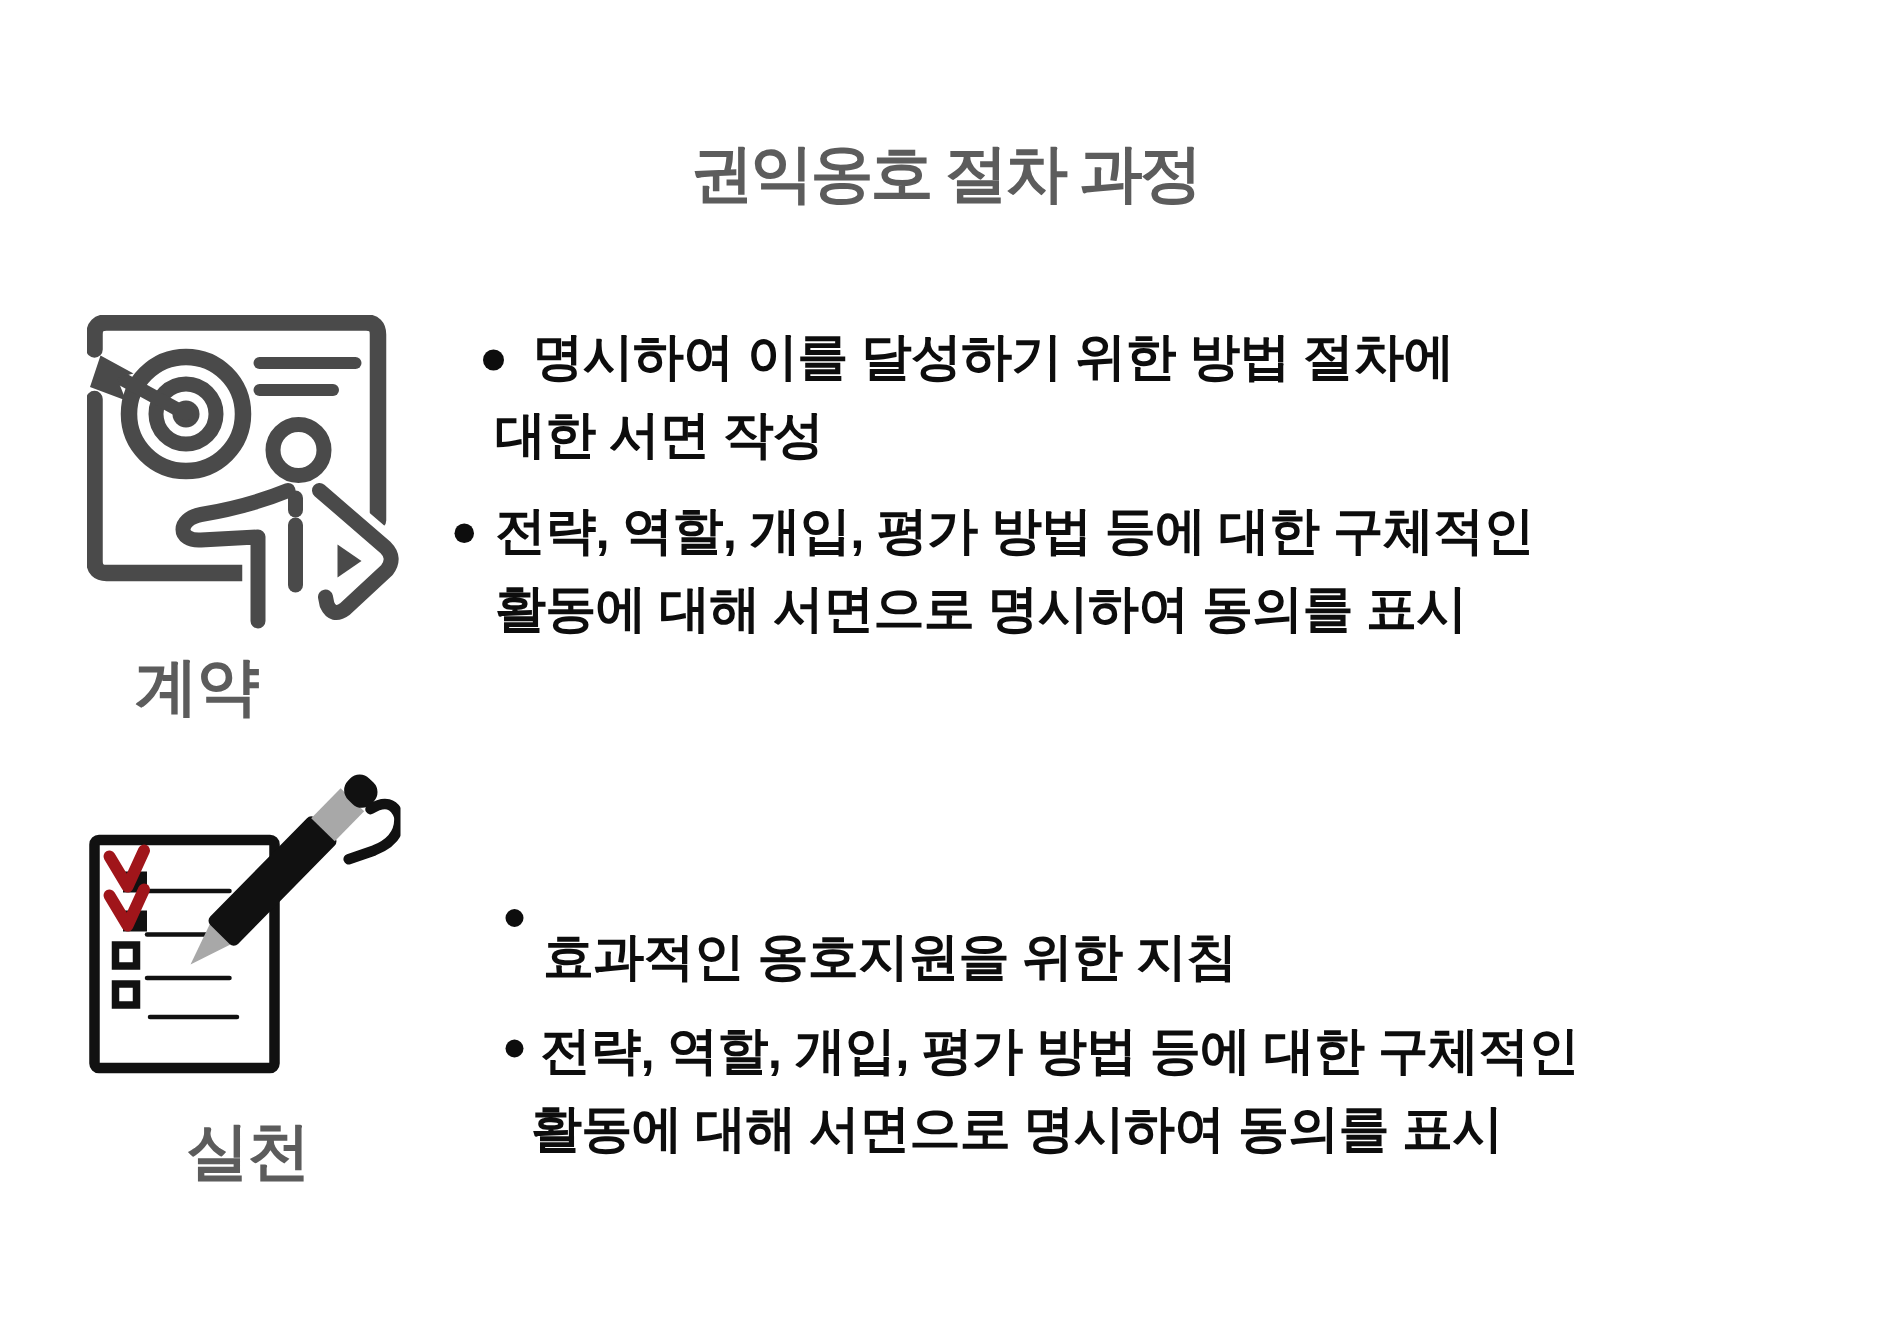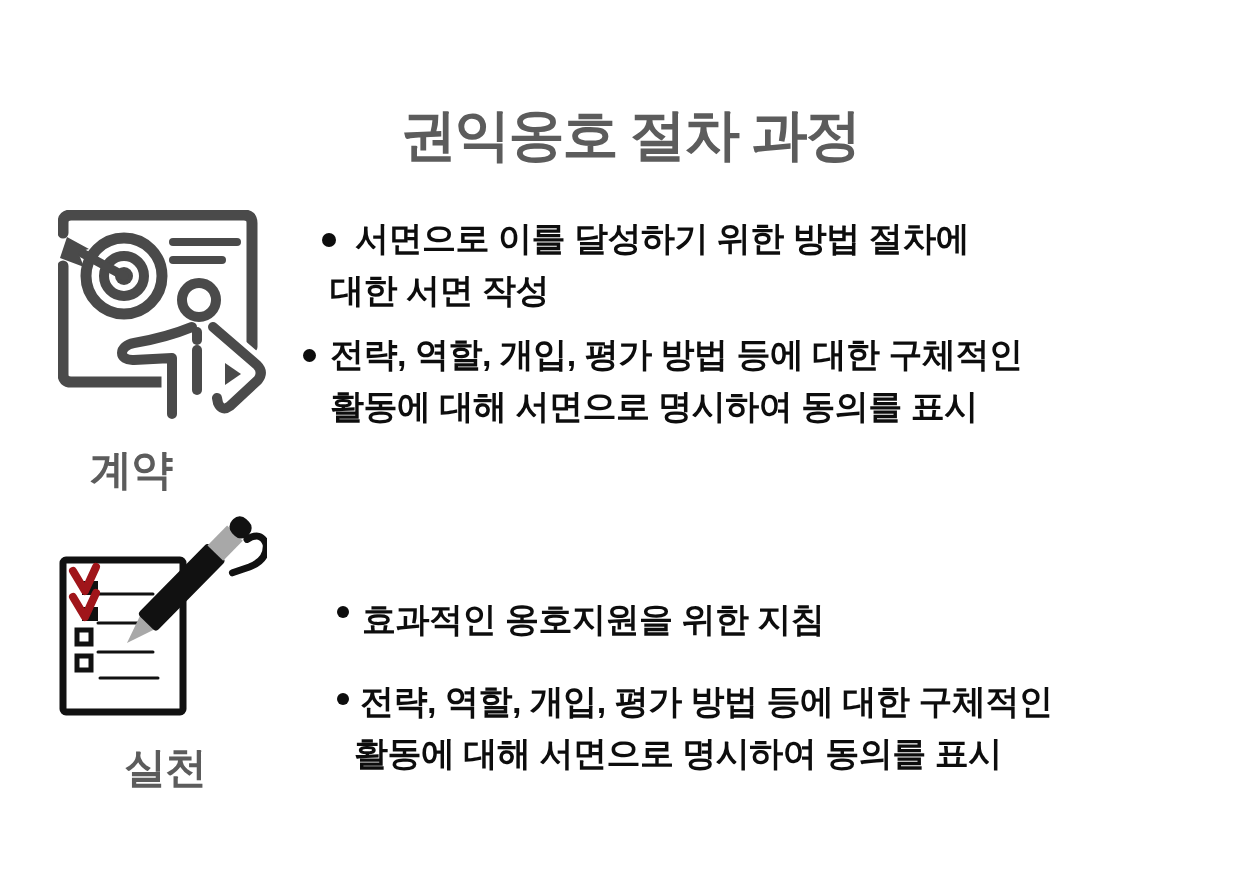--- a/index.html
+++ b/index.html
@@ -9,40 +9,40 @@
     font-family: "Liberation Sans", sans-serif;
     position: relative;
     overflow: hidden;
   }
   .slide { position: absolute; inset: 0; }
 
   .title {
     position: absolute;
     left: 0; right: 0; top: 60px;
     text-align: center;
-    font-size: 56px;
+    font-size: 42px;
     font-weight: 800;
     letter-spacing: -2px;
     color: #5c5c5c;
   }
 
   .icon-wrap { position: absolute; }
   #icon1 { left: 58px; top: 210px; }
   #icon2 { left: 52px; top: 503px; }
 
   .icon-label {
     position: absolute;
     width: 150px;
     text-align: center;
     font-size: 42px;
     font-weight: 800;
     letter-spacing: -1px;
     color: #5c5c5c;
   }
-  #label1 { left: 56px; top: 430px; margin-top: 12px; }
+  #label1 { left: 56px; top: 430px; }
   #label2 { left: 56px; top: 740px; text-align: right; }
 
   .bullet-text {
     position: absolute;
     margin: 0;
     font-size: 34px;
     line-height: 52px;
     font-weight: 700;
     letter-spacing: -0.5px;
     color: #0d0d0d;
@@ -54,21 +54,21 @@
     background: #0d0d0d;
   }
 
   #dot1 { left: 322px; top: 233px; width: 14px; height: 14px; }
   #b1   { left: 330px; top: 212px; width: 870px; text-indent: 25px; }
 
   #dot2 { left: 303px; top: 349px; width: 13px; height: 13px; }
   #b2   { left: 330px; top: 328px; width: 890px; }
 
   #dot3 { left: 337px; top: 606px; width: 12px; height: 12px; }
-  #b3   { left: 362px; top: 593px; width: 870px; }
+  #b3   { left: 362px; top: 612px; width: 870px; }
 
   #dot4 { left: 337px; top: 693px; width: 12px; height: 12px; }
   #b4   { left: 354px; top: 675px; width: 900px; text-indent: 6px; }
 </style>
 </head>
 <body>
 
 <div class="slide">
 
   <h1 class="title">권익옹호 절차 과정</h1>
@@ -108,21 +108,21 @@
         <line x1="139" y1="140" x2="139" y2="180"></line>
         <path d="M134,117 C112,126 88,131 76,133 C60,136 60,151 76,150 L114,148 L114,204"></path>
         <path d="M155,117 L199,155 Q206,162 200,170 L172,196 Q164,202 160,193 L159,188"></path>
       </g>
       <path d="M167,153 L167,175 L183,164 Z" fill="#4a4a4a"></path>
     </svg>
   </div>
   <div class="icon-label" id="label1">계약</div>
 
   <span class="dot" id="dot1"></span>
-  <p class="bullet-text" id="b1">서면으로 이를 달성하기 위한 방법 절차에
+  <p class="bullet-text" id="b1">명시하여 이를 달성하기 위한 방법 절차에
 대한 서면 작성</p>
 
   <span class="dot" id="dot2"></span>
   <p class="bullet-text" id="b2">전략, 역할, 개입, 평가 방법 등에 대한 구체적인
 활동에 대해 서면으로 명시하여 동의를 표시</p>
 
   <div class="icon-wrap" id="icon2">
     <svg width="215" height="225" viewBox="0 0 215 225">
 
       <rect x="11" y="57" width="120" height="152" rx="3" fill="#ffffff" stroke="#111111" stroke-width="7"></rect>

